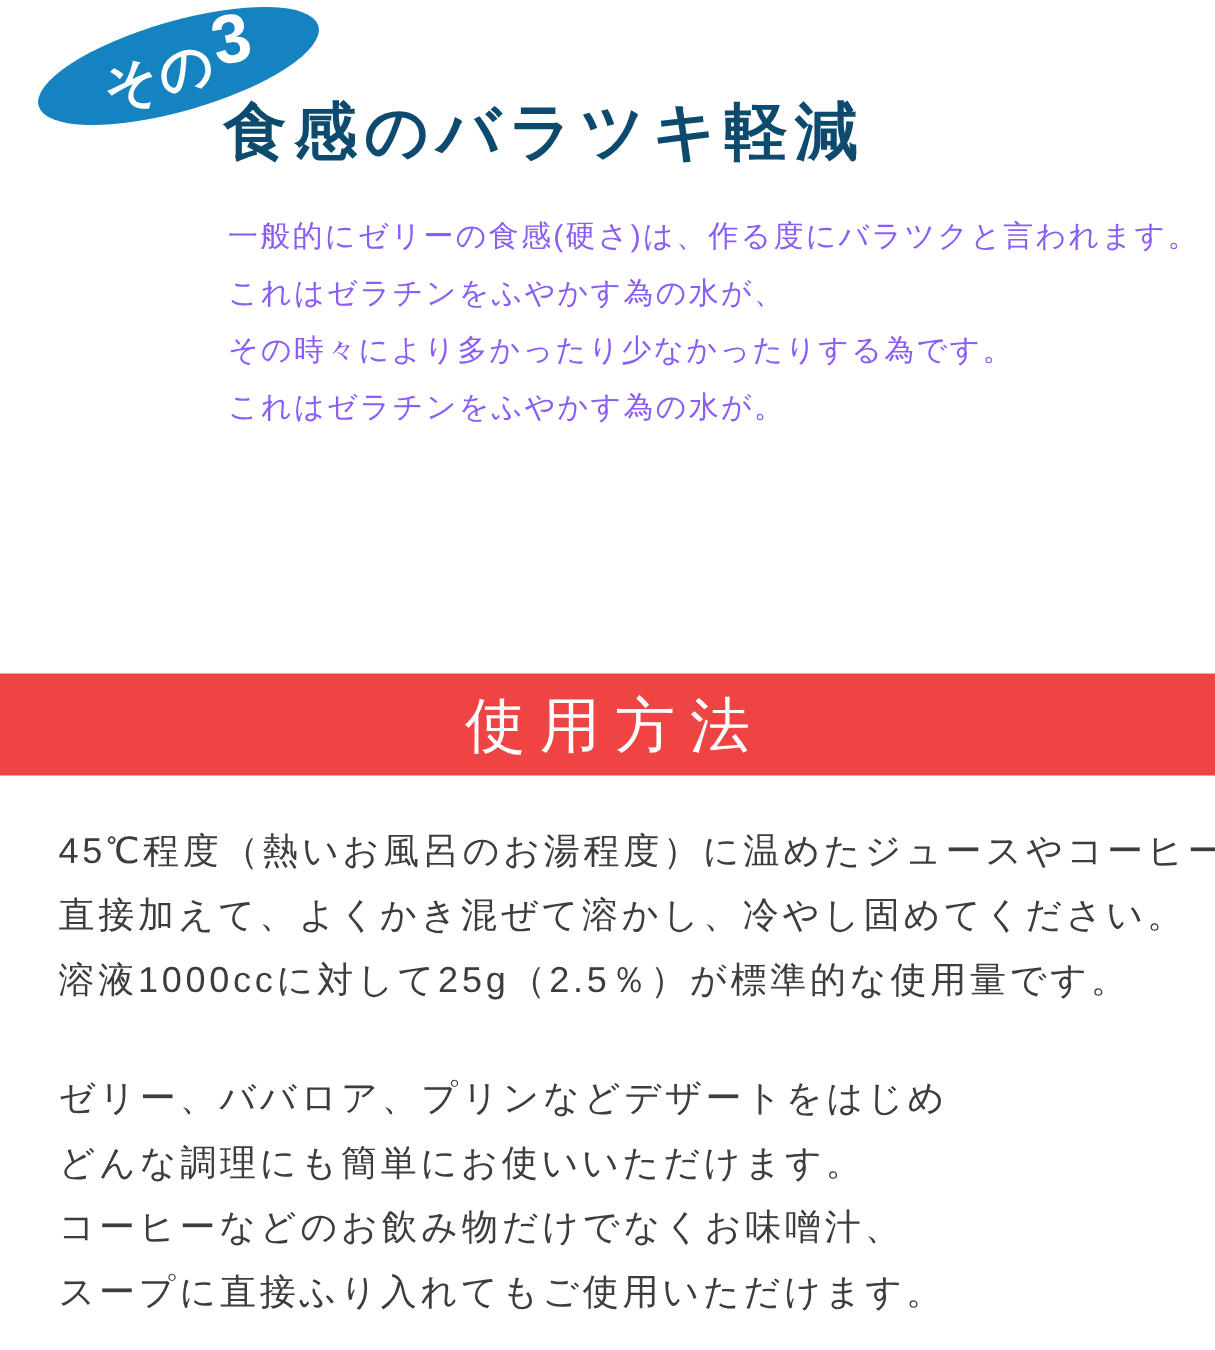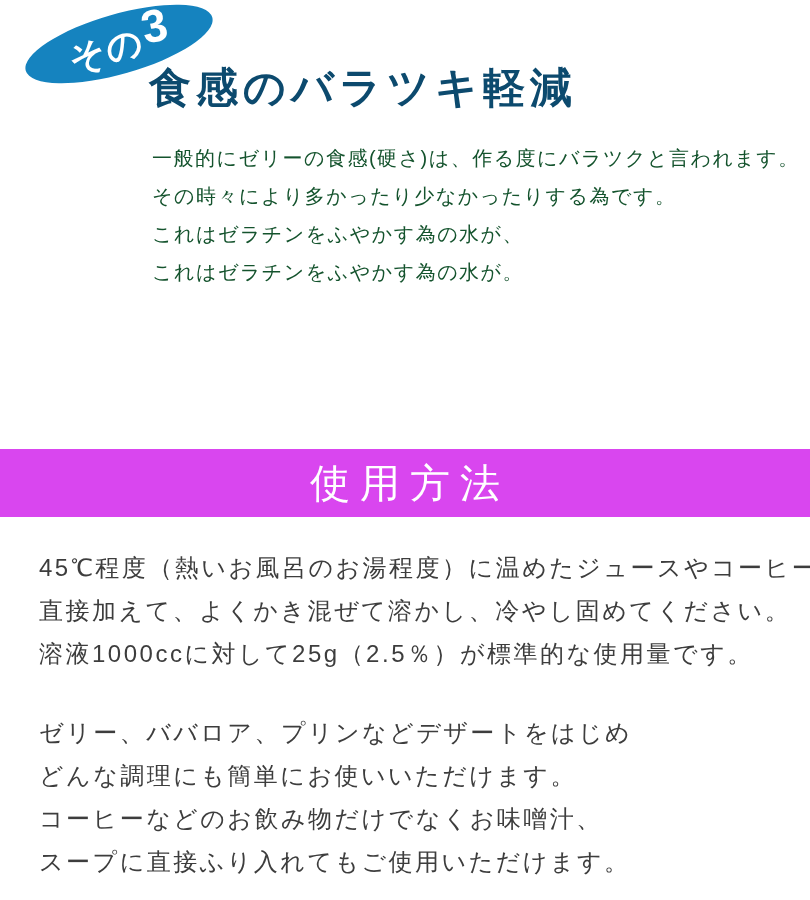--- a/index.html
+++ b/index.html
@@ -33,29 +33,29 @@
   .heading {
     position:absolute; left:149px; top:64px;
     font-size:42px; line-height:48px; font-weight:bold;
     color:#0c4a6e; letter-spacing:5px; white-space:nowrap;
   }
 
   
   .intro {
     position:absolute; left:152px; top:139px;
     font-size:20px; line-height:38px;
-    color:#14532d; letter-spacing:1.5px;
+    color:#8b5cf6; letter-spacing:1.5px;
   }
   .intro .line { white-space:nowrap; }
 
   
   .banner {
     position:absolute; left:0; top:449px;
     width:810px; height:68px;
-    background:#d946ef;
+    background:#ef4444;
     display:flex; align-items:center; justify-content:center;
   }
   .banner-text {
     color:#ffffff; font-size:40px;
     letter-spacing:10px; text-indent:10px;
     white-space:nowrap;
   }
 
   
   .usage {
@@ -70,22 +70,22 @@
 <body>
 
 <div class="badge">
   <span class="badge-text"><span>その</span><span class="badge-num">3</span></span>
 </div>
 
 <div class="heading">食感のバラツキ軽減</div>
 
 <div class="intro">
   <div class="line">一般的にゼリーの食感(硬さ)は、作る度にバラツクと言われます。</div>
+  <div class="line">これはゼラチンをふやかす為の水が、</div>
   <div class="line">その時々により多かったり少なかったりする為です。</div>
-  <div class="line">これはゼラチンをふやかす為の水が、</div>
   <div class="line">これはゼラチンをふやかす為の水が。</div>
 </div>
 
 <div class="banner">
   <span class="banner-text">使用方法</span>
 </div>
 
 <div class="usage">
   <div class="para1">
     <div class="line">45℃程度（熱いお風呂のお湯程度）に温めたジュースやコーヒーに</div>

